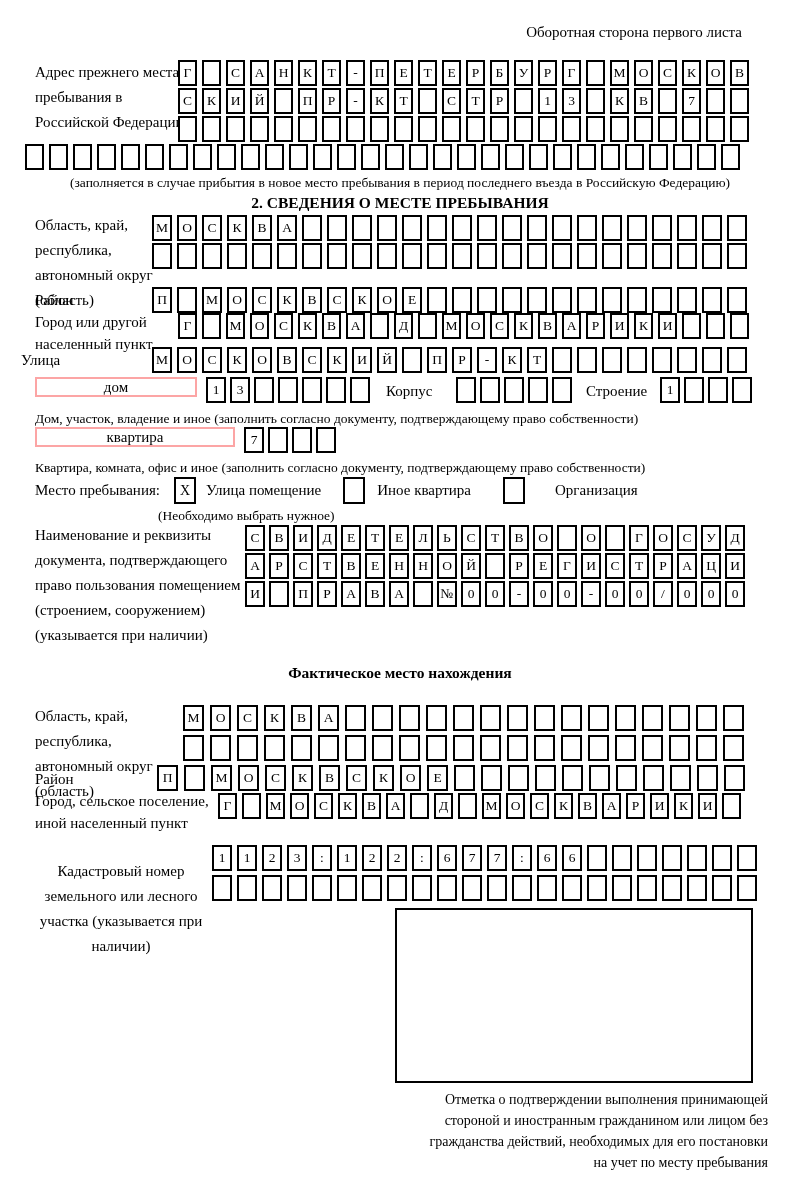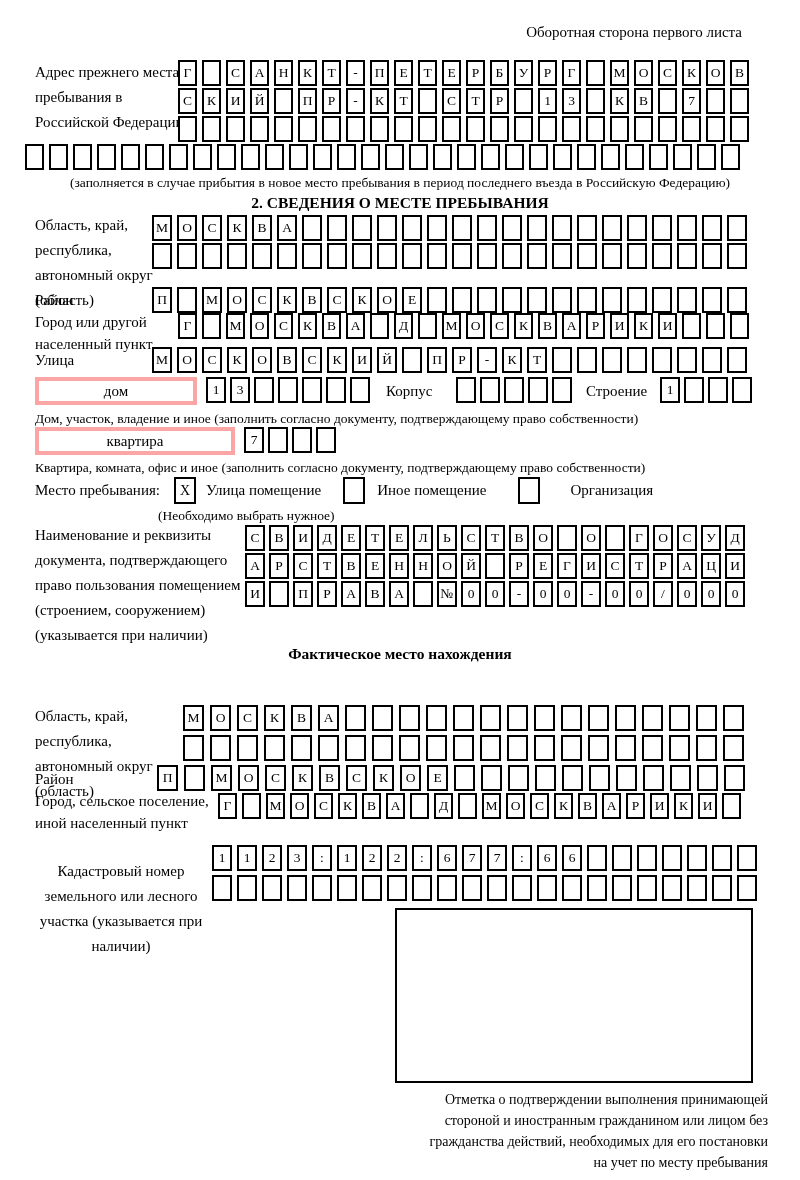--- a/index.html
+++ b/index.html
@@ -20,21 +20,21 @@
     display:flex; align-items:center; justify-content:center;
     font-size:13.5px; line-height:1; flex:0 0 auto;
   }
   .cw19 .cell { width:19px; }
   .cw21 .cell { width:21px; }
   .g6 { gap:6px; }
   .g4 { gap:4px; }
   .rgap2 { row-gap:2px; }
 
   .widebox {
-    border:4px solid #fca5a5; height:28px; display:flex; align-items:center;
+    border:2px solid #fca5a5; height:20px; display:flex; align-items:center;
     justify-content:center; font-size:15px; background:#fff;
   }
   .chk { width:22px; height:27px; font-size:14px; }
 
   .stamp { border:2px solid #000; background:#fff; }
 </style>
 </head>
 <body>
 
 <div class="page">
@@ -265,21 +265,21 @@
       <span class="cell">А</span>
       <span class="cell">Р</span>
       <span class="cell">И</span>
       <span class="cell">К</span>
       <span class="cell">И</span>
       <span class="cell"></span>
       <span class="cell"></span>
       <span class="cell"></span>
     </div>
 
-  <div class="abs lbl" style="top:348px; left:35px;">Улица</div>
+  <div class="abs lbl" style="top:348px; left:21px;">Улица</div>
   <div class="abs cellrow" style="top:347px; left:152px;">
       <span class="cell">М</span>
       <span class="cell">О</span>
       <span class="cell">С</span>
       <span class="cell">К</span>
       <span class="cell">О</span>
       <span class="cell">В</span>
       <span class="cell">С</span>
       <span class="cell">К</span>
       <span class="cell">И</span>
@@ -336,21 +336,21 @@
       <span class="cell"></span>
     </div>
 
   <div class="abs small" style="top:458px; left:35px;">Квартира, комната, офис и иное (заполнить согласно документу, подтверждающему право собственности)</div>
 
   <div class="abs" style="top:477px; left:35px; width:720px; display:flex; align-items:center;">
     <span class="lbl">Место пребывания:</span>
     <span class="cell chk" style="margin-left:14px;">X</span>
     <span class="lbl" style="margin-left:10px;">Улица помещение</span>
     <span class="cell chk" style="margin-left:22px;"></span>
-    <span class="lbl" style="margin-left:12px;">Иное помещение</span>
+    <span class="lbl" style="margin-left:12px;">Иное квартира</span>
     <span class="cell chk" style="margin-left:32px;"></span>
     <span class="lbl" style="margin-left:30px;">Организация</span>
   </div>
   <div class="abs small" style="top:506px; left:158px;">(Необходимо выбрать нужное)</div>
 
   <div class="abs lbl" style="top:523px; left:35px; width:208px;">Наименование и реквизиты документа, подтверждающего право пользования помещением (строением, сооружением) (указывается при наличии)</div>
   <div class="abs cellcol rgap2 g4" style="top:525px; left:245px;">
     <div class="cellrow g4">
         <span class="cell">С</span>
         <span class="cell">В</span>
@@ -415,21 +415,21 @@
         <span class="cell">-</span>
         <span class="cell">0</span>
         <span class="cell">0</span>
         <span class="cell">/</span>
         <span class="cell">0</span>
         <span class="cell">0</span>
         <span class="cell">0</span>
       </div>
   </div>
 
-  <div class="abs hdr" style="top:645px; left:0;text-align:center;">Фактическое место нахождения</div>
+  <div class="abs hdr" style="top:664px; left:0;text-align:center;">Фактическое место нахождения</div>
 
   <div class="abs lbl" style="top:704px; left:35px; width:152px;">Область, край, республика, автономный округ (область)</div>
   <div class="abs cellcol cw21 g6" style="top:705px; left:183px; row-gap:4px;">
     <div class="cellrow g6">
         <span class="cell">М</span>
         <span class="cell">О</span>
         <span class="cell">С</span>
         <span class="cell">К</span>
         <span class="cell">В</span>
         <span class="cell">А</span>

